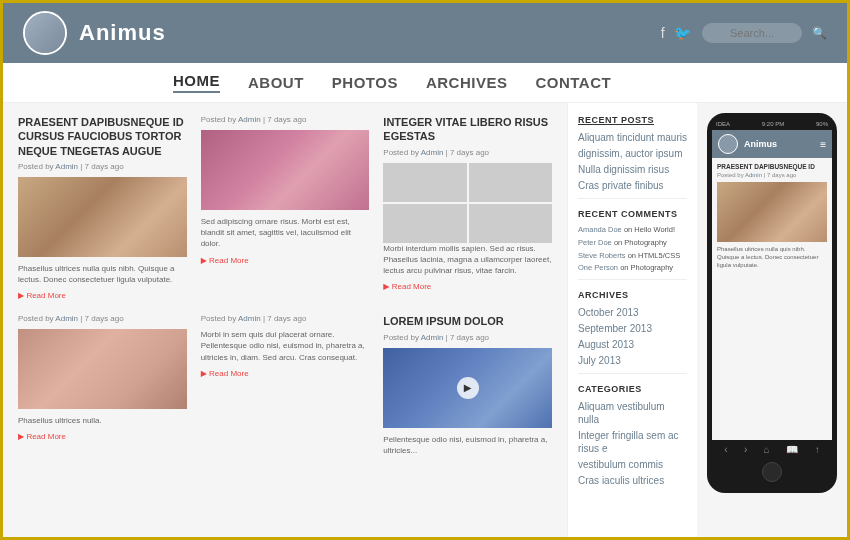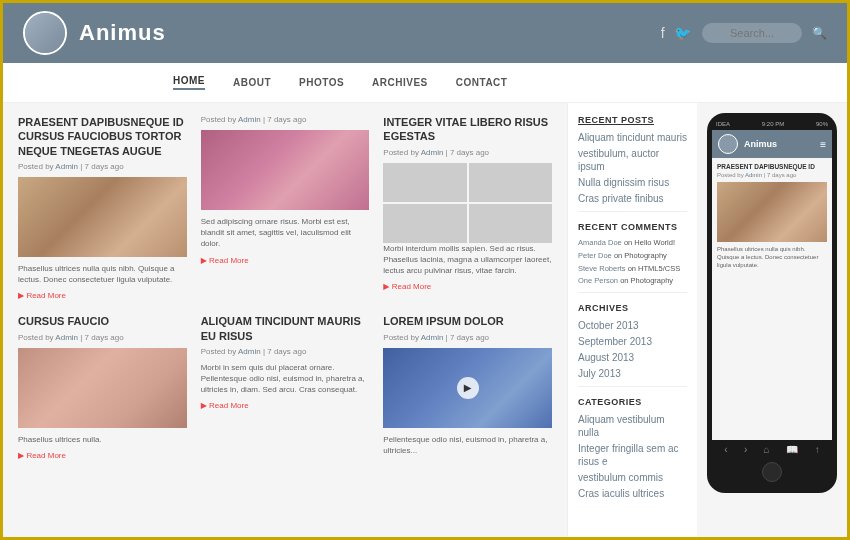--- a/index.html
+++ b/index.html
@@ -9,21 +9,21 @@
     .header { background: #6b7f8e; height: 60px; display: flex; align-items: center; padding: 0 20px; }
     .header-avatar { width: 44px; height: 44px; border-radius: 50%; background: #8899aa; border: 2px solid #fff; overflow: hidden; display: flex; align-items: center; justify-content: center; }
     .header-avatar-img { width: 100%; height: 100%; background: linear-gradient(135deg, #a0b0c0 0%, #7a8a9a 100%); border-radius: 50%; }
     .header-title { color: #fff; font-size: 22px; font-weight: bold; margin-left: 12px; letter-spacing: 1px; }
     .header-icons { margin-left: auto; display: flex; align-items: center; gap: 10px; }
     .social-icon { color: #ddd; font-size: 14px; cursor: pointer; }
     .search-box { background: rgba(255,255,255,0.2); border: none; border-radius: 12px; padding: 4px 10px; color: #fff; font-size: 11px; width: 100px; text-align: center; }
 
     
     .nav { background: #fff; height: 40px; display: flex; align-items: center; padding: 0 170px; border-bottom: 1px solid #eee; }
-    .nav-item { font-size: 10px; color: #555; text-transform: uppercase; margin-right: 28px; cursor: pointer; letter-spacing: 0.5px; font-weight: 600; }
+    .nav-item { font-size: 15px; color: #555; text-transform: uppercase; margin-right: 28px; cursor: pointer; letter-spacing: 0.5px; font-weight: 600; }
     .nav-item.active { color: #333; border-bottom: 2px solid #6b7f8e; padding-bottom: 2px; }
 
     
     .content { display: flex; height: calc(540px - 100px); overflow: hidden; }
 
     
     .main { flex: 1; padding: 12px 15px; overflow-y: auto; }
     .posts-grid { display: grid; grid-template-columns: 1fr 1fr 1fr; gap: 14px; }
 
     .post-card { font-size: 9px; color: #555; }
@@ -144,33 +144,31 @@
           <div class="collage-cell img-woman1"></div>
         </div>
         <div class="post-text">Morbi interdum mollis sapien. Sed ac risus. Phasellus lacinia, magna a ullamcorper laoreet, lectus arcu pulvinar risus, vitae farcin.</div>
         <span class="read-more">Read More</span>
       </div>
     </div>
 
     <div class="posts-row2">
 
       <div class="post-card">
-        <div class="post-title">CURSUS FAUCIO</div>
         <div class="post-meta">
           <span>Posted by</span>
           <a>Admin</a>
           | <span>7 days ago</span>
         </div>
         <div class="post-img img-woman5"></div>
         <div class="post-text">Phasellus ultrices nulla.</div>
         <span class="read-more">Read More</span>
       </div>
 
       <div class="post-card">
-        <div class="post-title">ALIQUAM TINCIDUNT MAURIS EU RISUS</div>
         <div class="post-meta">
           <span>Posted by</span>
           <a>Admin</a>
           | <span>7 days ago</span>
         </div>
         <div class="post-text">Morbi in sem quis dui placerat ornare. Pellentesque odio nisi, euismod in, pharetra a, ultricies in, diam. Sed arcu. Cras consequat.</div>
         <span class="read-more">Read More</span>
       </div>
 
       <div class="post-card">
@@ -184,21 +182,21 @@
           <div style="position:absolute;top:50%;left:50%;transform:translate(-50%,-50%);width:22px;height:22px;background:rgba(255,255,255,0.8);border-radius:50%;display:flex;align-items:center;justify-content:center;font-size:10px;color:#333;">▶</div>
         </div>
         <div class="post-text">Pellentesque odio nisi, euismod in, pharetra a, ultricies...</div>
       </div>
     </div>
   </div>
 
   <div class="sidebar">
     <div class="sidebar-section-title">RECENT POSTS</div>
     <a class="sidebar-link">Aliquam tincidunt mauris</a>
-    <a class="sidebar-link">vestibulum, auctor ipsum</a>
+    <a class="sidebar-link">dignissim, auctor ipsum</a>
     <a class="sidebar-link">Nulla dignissim risus</a>
     <a class="sidebar-link">Cras private finibus</a>
 
     <div class="sidebar-divider"></div>
     <div class="sidebar-section-title">RECENT COMMENTS</div>
     <div class="sidebar-comment"><a>Amanda Doe</a> <span>on Hello World!</span></div>
     <div class="sidebar-comment"><a>Peter Doe</a> <span>on Photography</span></div>
     <div class="sidebar-comment"><a>Steve Roberts</a> <span>on HTML5/CSS</span></div>
     <div class="sidebar-comment"><a>One Person</a> <span>on Photography</span></div>
 

